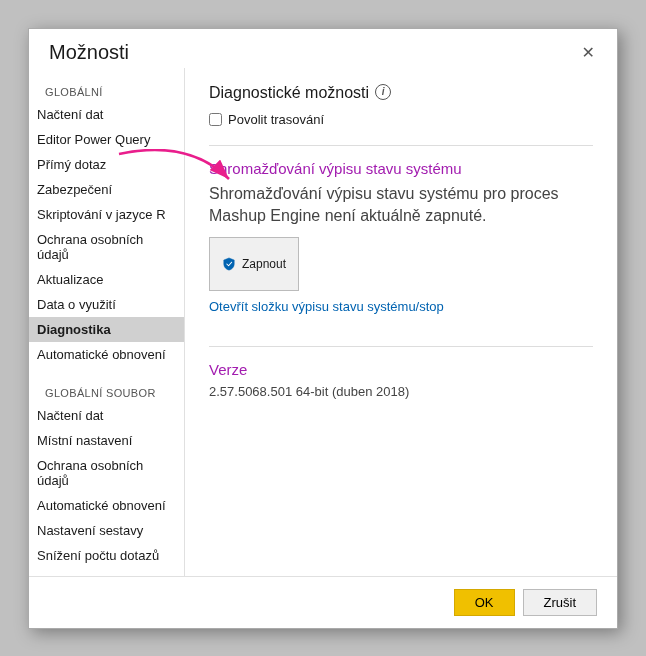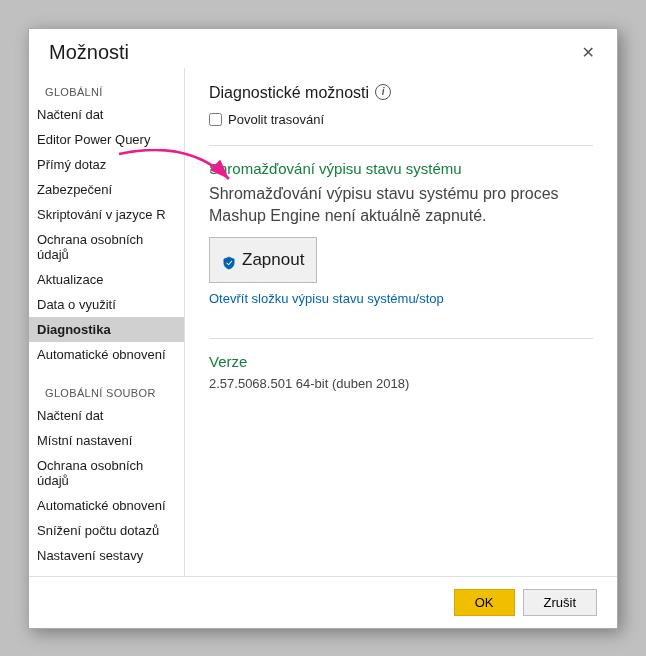--- a/index.html
+++ b/index.html
@@ -107,38 +107,38 @@
       width: 13px;
       height: 13px;
     }
     .checkbox-label {
       font-size: 13px;
       color: #1a1a1a;
     }
     .sub-section-title {
       font-size: 15px;
       font-weight: 400;
-      color: #15803d;
+      color: #a21caf;
       margin-bottom: 6px;
     }
     .description-text {
       font-size: 16px;
       color: #444;
       margin-bottom: 10px;
       line-height: 1.4;
     }
     .enable-btn {
       display: inline-flex;
       align-items: flex-end;
       gap: 6px;
       background: #f0f0f0;
       border: 1px solid #bbb;
-      padding: 12px 12px;
-      cursor: pointer;
-      font-size: 17px;
+      padding: 19px 12px;
+      cursor: pointer;
+      font-size: 12px;
       color: #1a1a1a;
       margin-bottom: 8px;
     }
     .shield-icon-svg {
       width: 14px;
       height: 14px;
     }
     .link-text {
       color: #0063B1;
       text-decoration: none;
@@ -223,22 +223,22 @@
       <div class="sidebar-item">Aktualizace</div>
       <div class="sidebar-item">Data o využití</div>
       <div class="sidebar-item active">Diagnostika</div>
       <div class="sidebar-item">Automatické obnovení</div>
 
       <div class="sidebar-section-label" style="margin-top:10px;">GLOBÁLNÍ SOUBOR</div>
       <div class="sidebar-item">Načtení dat</div>
       <div class="sidebar-item">Místní nastavení</div>
       <div class="sidebar-item">Ochrana osobních údajů</div>
       <div class="sidebar-item">Automatické obnovení</div>
+      <div class="sidebar-item">Nastavení sestavy</div>
       <div class="sidebar-item">Snížení počtu dotazů</div>
-      <div class="sidebar-item">Nastavení sestavy</div>
     </div>
 
     <div class="main-content">
       <div class="section-title">
         <span>Diagnostické možnosti</span>
         <span class="info-icon">i</span>
       </div>
 
       <div class="checkbox-row">
         <input type="checkbox" id="trace-cb" style="">

